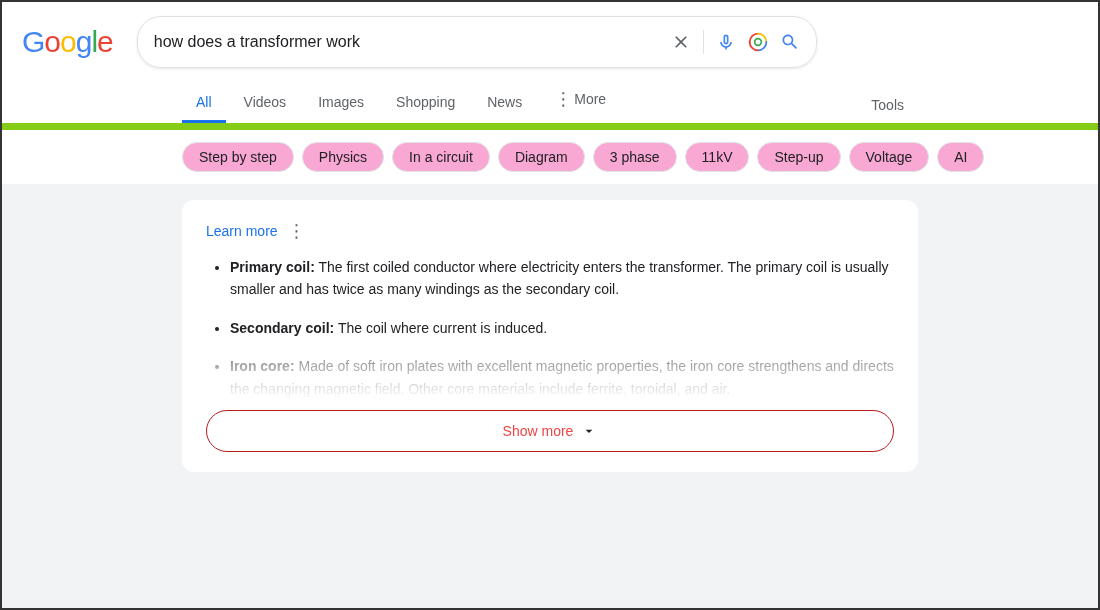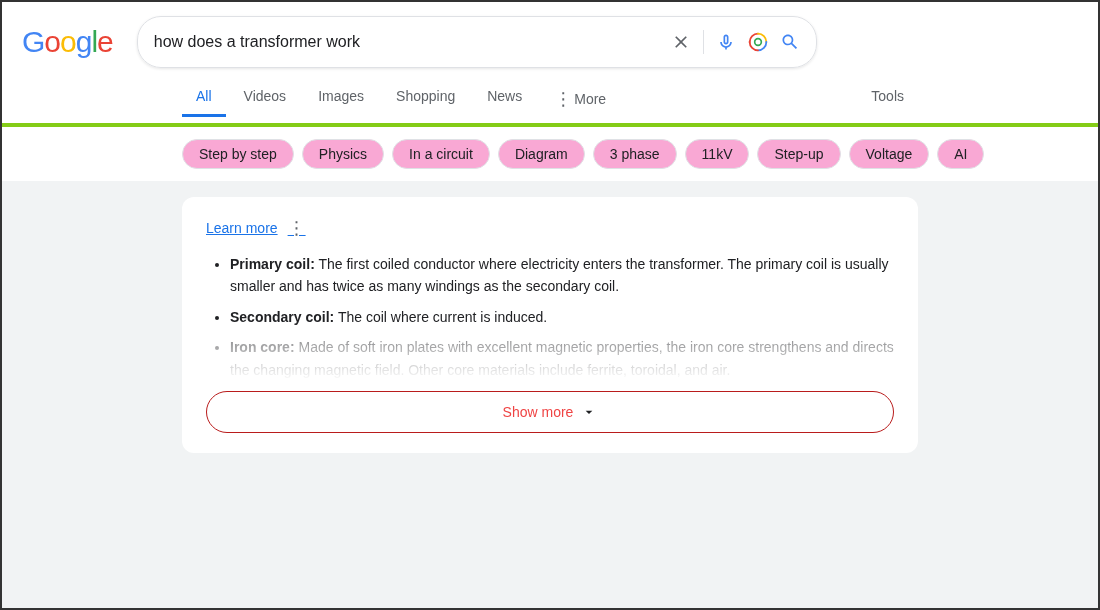--- a/index.html
+++ b/index.html
@@ -76,23 +76,23 @@
 
     
     .icon-svg {
       width: 20px;
       height: 20px;
     }
 
     
     .nav-tabs {
       display: flex;
-      align-items: flex-start;
+      align-items: flex-end;
       padding: 0 180px;
-      border-bottom: 4px solid #84cc16;
+      border-bottom: 7px solid #84cc16;
       gap: 4px;
     }
     .nav-tab {
       padding: 10px 14px;
       font-size: 14px;
       color: #5f6368;
       cursor: pointer;
       border-bottom: 3px solid transparent;
       white-space: nowrap;
       display: flex;
@@ -164,21 +164,20 @@
       font-size: 16px;
       font-weight: 500;
       color: #202124;
     }
     .ai-header-right {
       display: flex;
       align-items: center;
       gap: 10px;
       color: #1a73e8;
       font-size: 14px;
-      text-decoration: underline;
     }
     .learn-more {
       color: #1a73e8;
       cursor: pointer;
     }
     .more-dots {
       color: #5f6368;
       cursor: pointer;
       font-size: 18px;
     }
@@ -191,21 +190,21 @@
     .ai-intro {
       margin-bottom: 12px;
       font-size: 14.5px;
       line-height: 1.65;
     }
     .ai-list {
       list-style: disc;
       padding-left: 24px;
       display: flex;
       flex-direction: column;
-      gap: 8px;
+      gap: 16px;
     }
     .ai-list li {
       font-size: 14px;
       line-height: 1.6;
     }
     .show-more-btn {
       display: flex;
       align-items: center;
       justify-content: center;
       gap: 8px;

